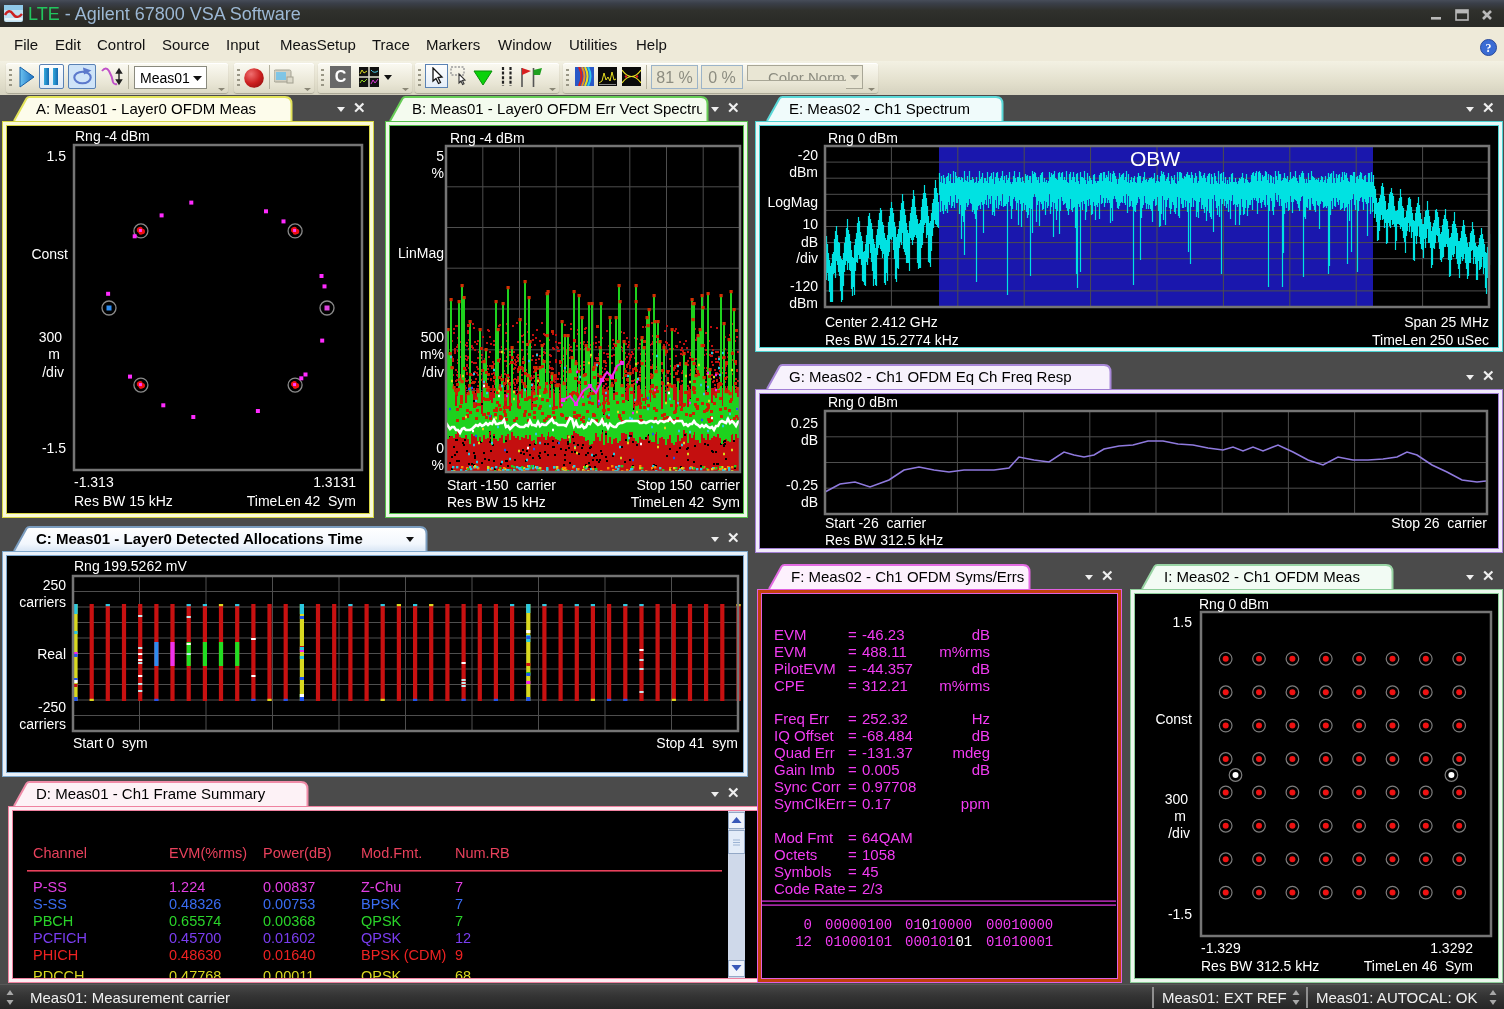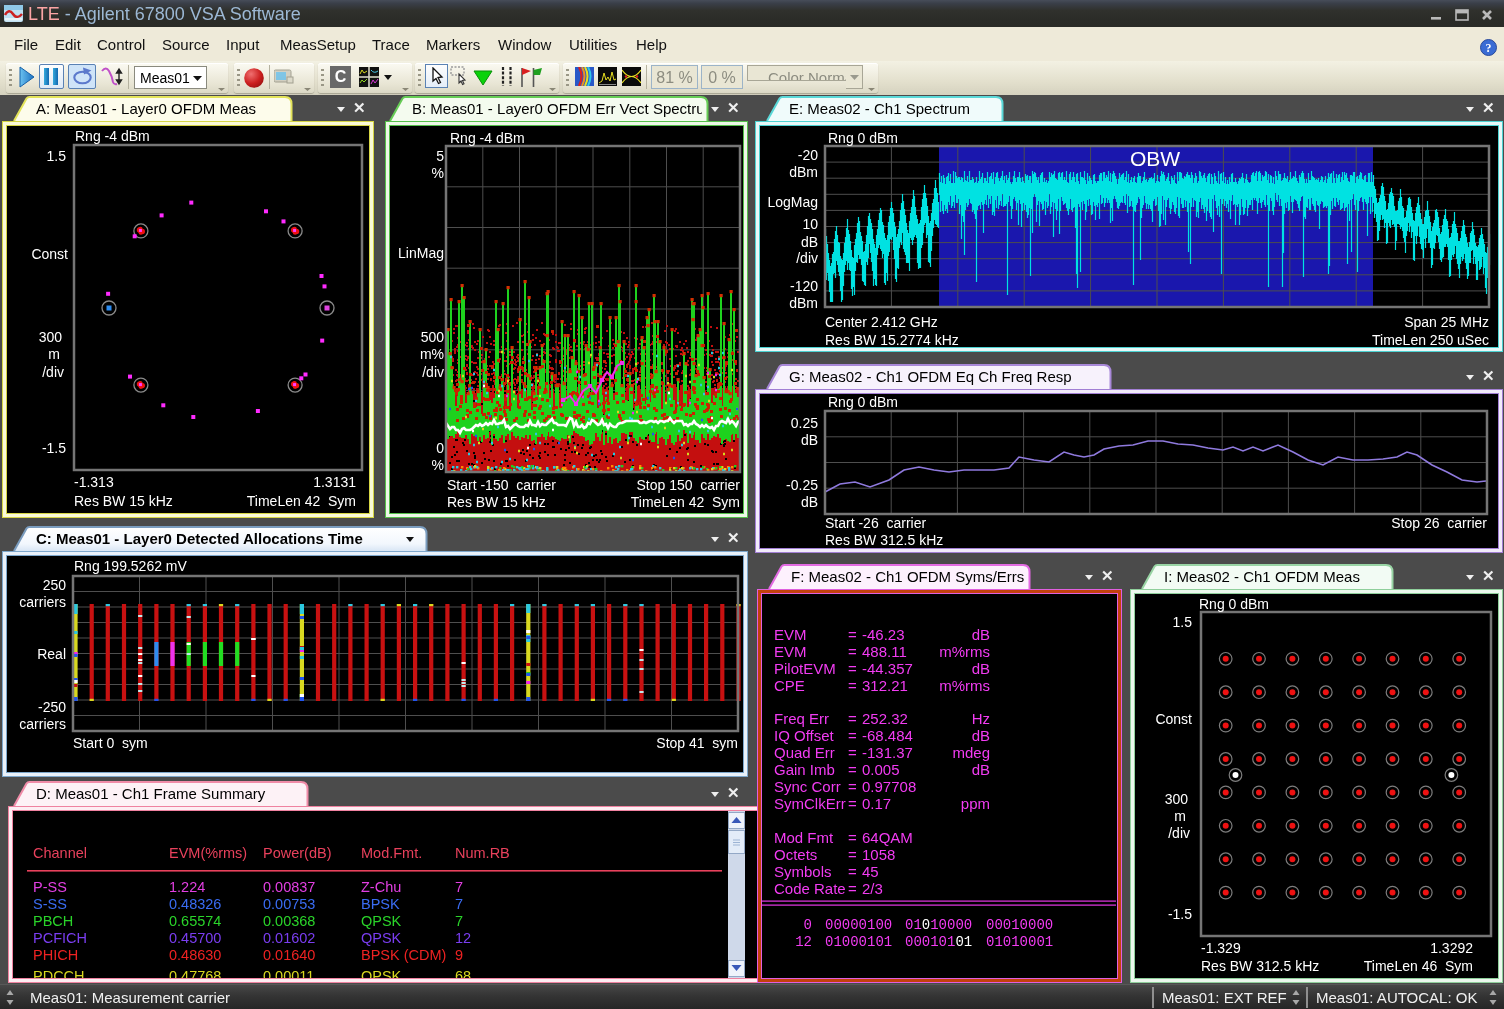--- a/index.html
+++ b/index.html
@@ -1,19 +1,19 @@
 <!DOCTYPE html>
 <html><head><meta charset="utf-8"><style>
 *{margin:0;padding:0;box-sizing:border-box}
 html,body{width:1504px;height:1009px;overflow:hidden;background:#4b4b4b;font-family:"Liberation Sans",sans-serif}
 #root{position:relative;width:1504px;height:1009px}
 .abs{position:absolute}
 .titlebar{left:0;top:0;width:1504px;height:27px;background:linear-gradient(#474d59 0%,#3a3f49 12%,#30312d 38%,#2b2c28 72%,#2a2b27 100%)}
 .tbtxt{left:28px;top:0;height:27px;line-height:28px;font-size:18px;color:#e8e8e8;white-space:pre}
-.tbtxt b{color:#fca5a5;font-weight:normal}
+.tbtxt b{color:#22c55e;font-weight:normal}
 .tbtxt span{color:#9cb8d4}
 .menubar{left:0;top:27px;width:1504px;height:34px;background:#eeead9}
 .menubar span{position:absolute;top:0;height:34px;line-height:35px;font-size:15px;color:#111}
 .toolbar{left:0;top:61px;width:1504px;height:34px;background:linear-gradient(#f3f1e3,#e3e0cd 60%,#d5d2bf)}
 .tgroup{position:absolute;top:2px;height:30px;border-radius:3px;background:linear-gradient(#fbfaf2,#e8e5d4 70%,#dcd9c6);box-shadow:inset 0 1px 0 #fff,0 1px 1px rgba(120,118,100,.5)}
 .grip{position:absolute;left:3px;top:5px;width:3px;height:20px;background-image:radial-gradient(circle at 1.5px 2px,#9a9786 1.2px,rgba(0,0,0,0) 1.4px);background-size:3px 5px}
 .chev{position:absolute;width:9px;height:7px;bottom:1px}
 .statusbar{left:0;top:984px;width:1504px;height:25px;background:linear-gradient(#474747,#343434 45%,#262626);border-top:1px solid #585858}
 .statusbar .st{position:absolute;top:0;height:25px;line-height:26px;font-size:15px;color:#f0f0f0;white-space:pre}
 .spin{position:absolute;width:9px;height:16px}

